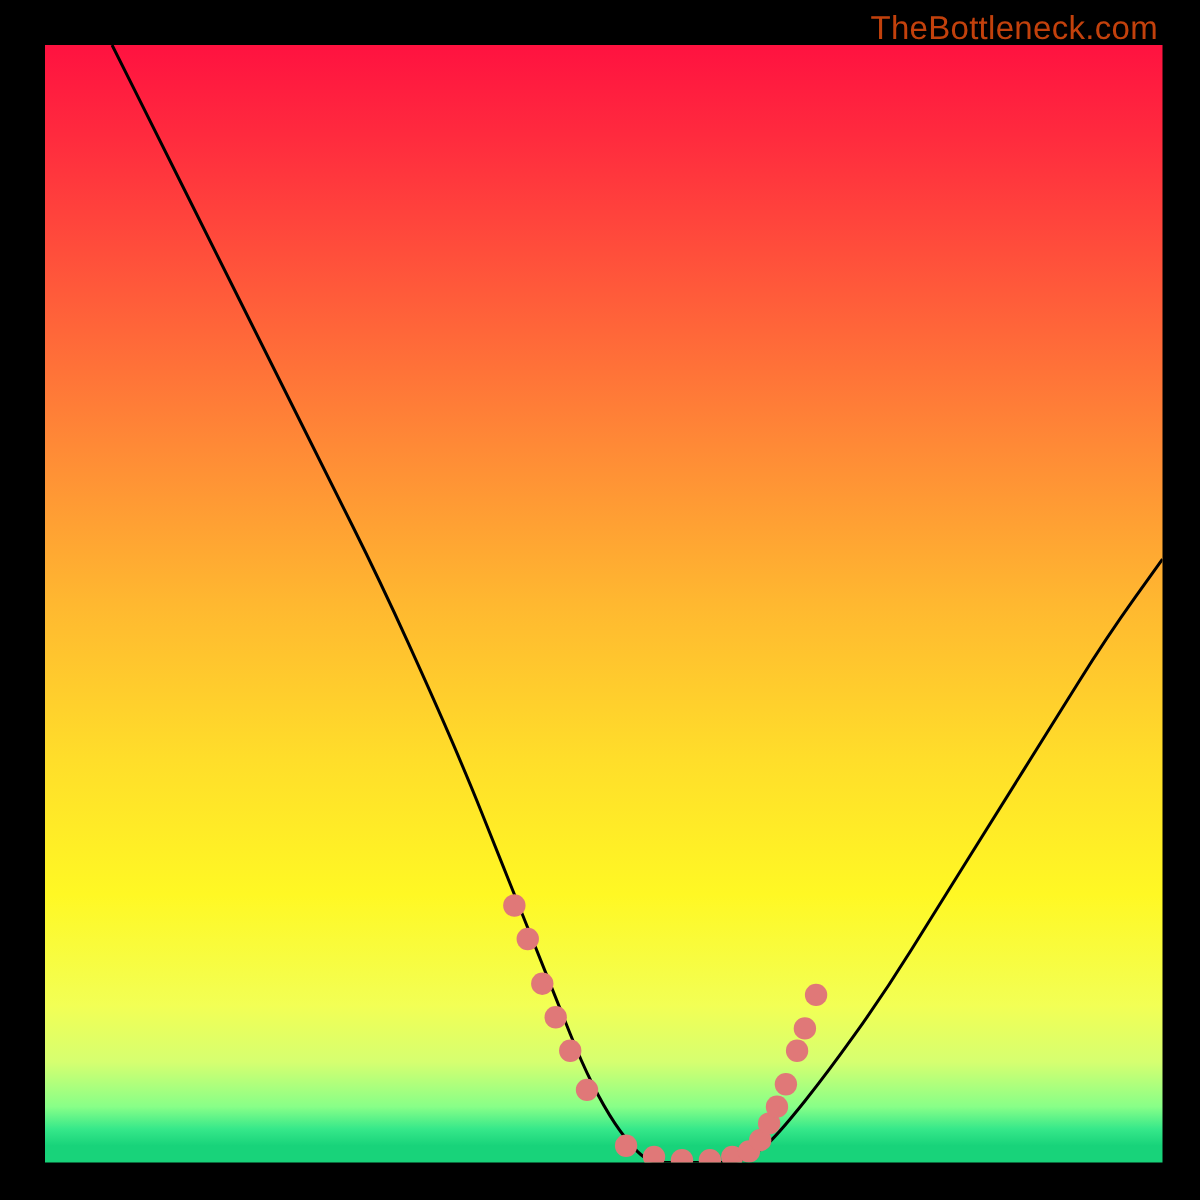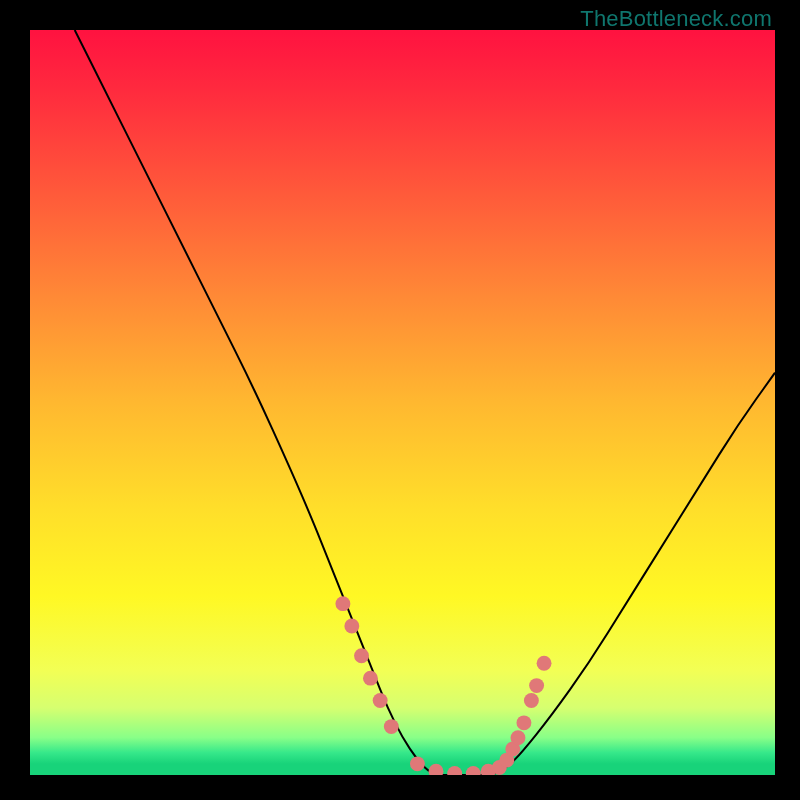--- a/index.html
+++ b/index.html
@@ -41,21 +41,21 @@
       #18d37a 98.5%,
       #18d37a 100%
     );
   }
   .watermark {
     position: absolute;
     top: 6px;
     right: 28px;
     font-family: Arial, Helvetica, sans-serif;
     font-size: 22px;
-    color: #0f766e;
+    color: #c2410c;
     letter-spacing: 0.2px;
     user-select: none;
   }
   svg.curve {
     position: absolute;
     left: 0;
     top: 0;
     width: 745px;
     height: 745px;
   }

